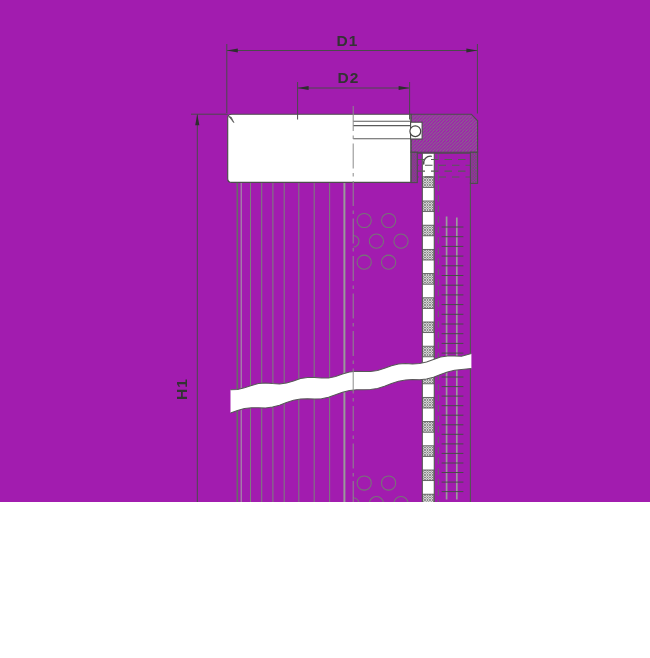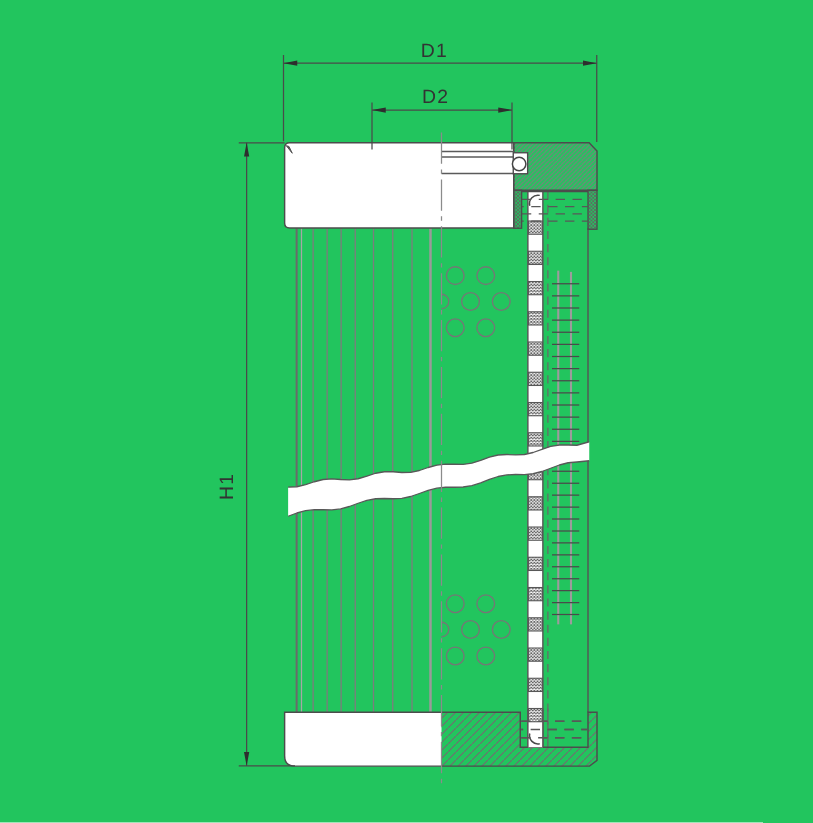--- a/index.html
+++ b/index.html
@@ -1,17 +1,17 @@
 <!DOCTYPE html>
 <html><head>
 <meta charset="utf-8">
 <title>Filter element drawing</title>
 <style>
 html,body{margin:0;padding:0;background:#ffffff;}
-#page{width:650px;height:658px;position:relative;background:#22c55e;overflow:hidden;}
+#page{width:650px;height:502px;position:relative;background:#a21caf;overflow:hidden;font-weight:bold;}
 </style>
 </head>
 <body>
 
 <div id="page">
 <svg width="650" height="658" viewBox="0 0 650 658" xmlns="http://www.w3.org/2000/svg">
 <defs>
 <pattern id="hTop" width="3.3" height="3.3" patternUnits="userSpaceOnUse">
   <path d="M-1,4.3 L4.3,-1 M2.3,6.3 L6.3,2.3 M-2.3,2.3 L2.3,-2.3" stroke="#7d7d7d" stroke-width="0.85" fill="none"></path>
 </pattern>

